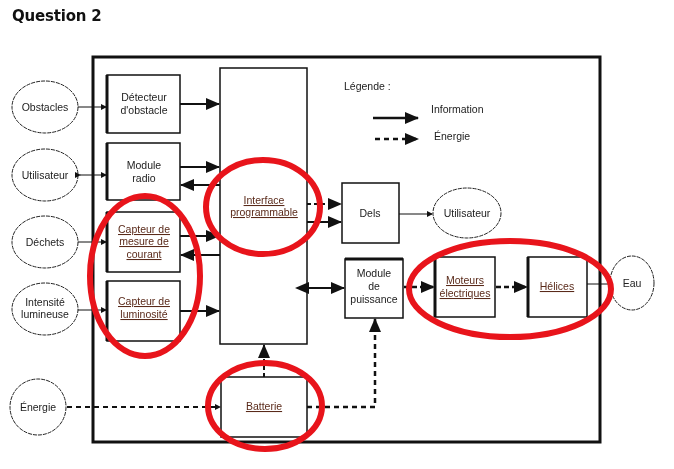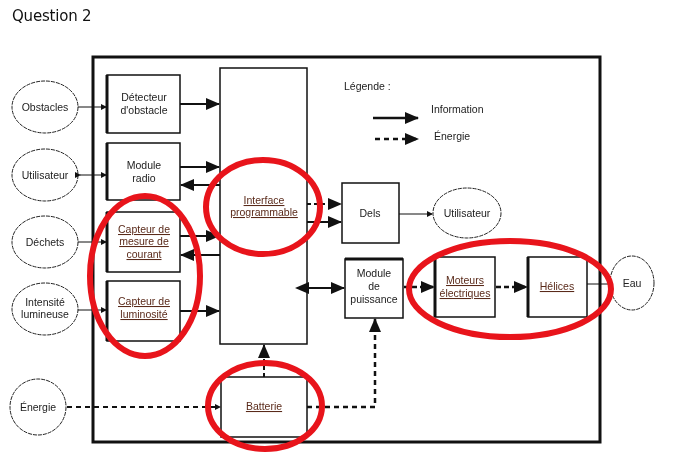--- a/index.html
+++ b/index.html
@@ -1,17 +1,17 @@
 <!DOCTYPE html>
 <html><head>
 <meta charset="utf-8">
 <style>
   html, body { margin: 0; padding: 0; background: #ffffff; }
   body { width: 674px; height: 469px; position: relative; overflow: hidden; font-family: "Liberation Sans", sans-serif; }
-  .title { position: absolute; left: 12px; top: 7px; font-family: "DejaVu Sans", sans-serif; font-weight: normal; font-size: 15px; color: #111; letter-spacing: -0.2px; }
+  .title { position: absolute; left: 12px; top: 7px; font-family: "DejaVu Sans", sans-serif; font-weight: bold; font-size: 15px; color: #111; letter-spacing: -0.2px; }
   svg { position: absolute; left: 0; top: 0; }
   .lbl { font-family: "Liberation Sans", sans-serif; font-size: 10.5px; fill: #222; }
   .lbl-u { font-family: "Liberation Sans", sans-serif; font-size: 10.5px; fill: #5a2a1a; text-decoration: underline; }
   .legend-t { font-family: "Liberation Sans", sans-serif; font-size: 10.5px; fill: #222; }
 </style>
 </head>
 <body>
 
 <div class="title">Question 2</div>
 

